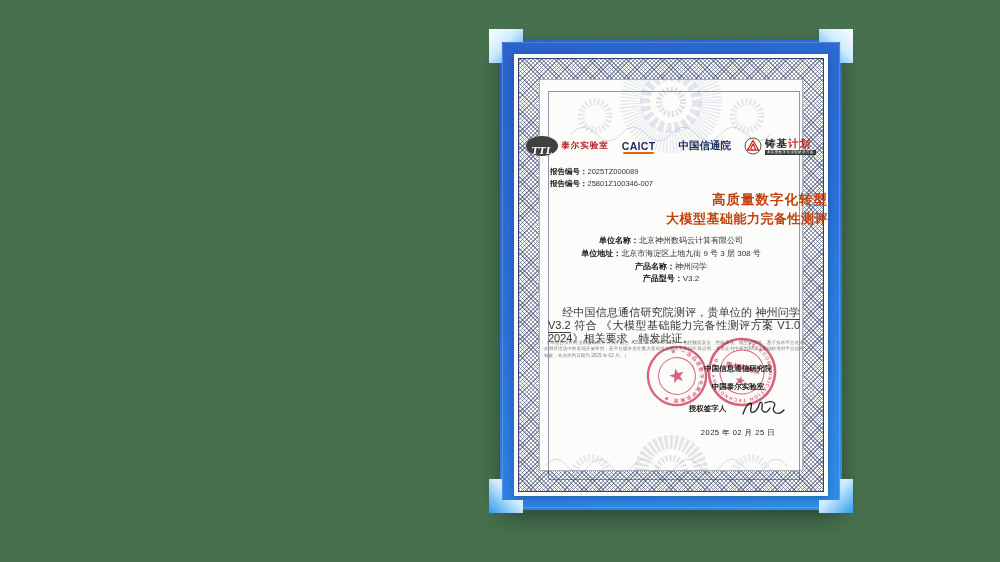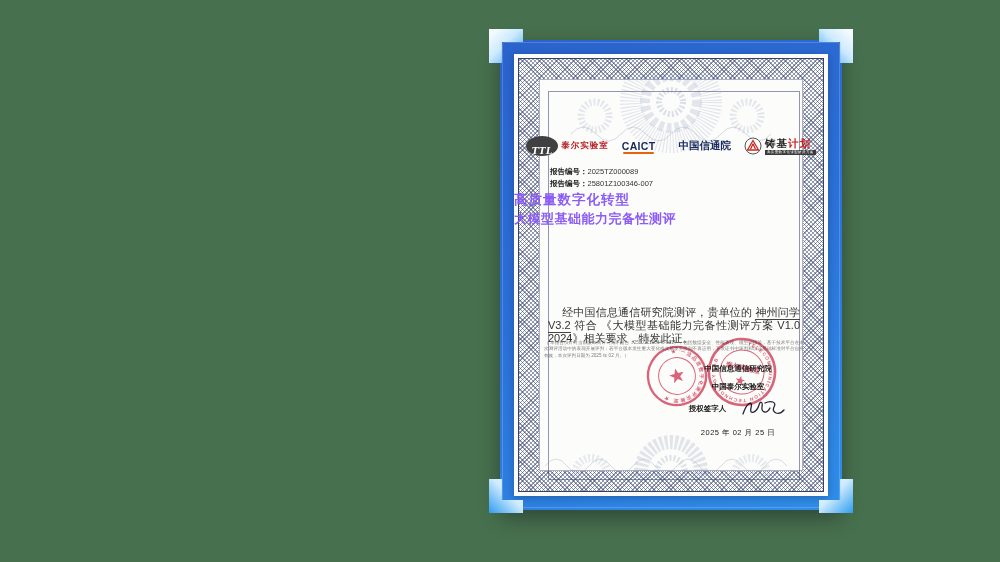--- a/index.html
+++ b/index.html
@@ -49,21 +49,21 @@
   .zhuji{display:flex;align-items:center;gap:3px;}
   .zhuji-text{display:flex;flex-direction:column;align-items:flex-start;}
   .zhuji-title{font-weight:bold;font-size:10.5px;line-height:11px;letter-spacing:1px;}
   .zhuji-title .black{color:#222;}
   .zhuji-title .red{color:#c21f1f;}
   .zhuji-tag{margin-top:1px;background:#3a3a3a;color:#fff;font-size:3.5px;line-height:5px;
              padding:0 2px;letter-spacing:.4px;}
   
   .meta{position:absolute;left:36px;top:112px;font-size:7.5px;color:#333;line-height:12px;}
   .meta b{color:#222;font-weight:bold;}
-  .title{position:absolute;left:0;right:0;top:136px;text-align:left;color:#8b5cf6;font-weight:bold;}
+  .title{position:absolute;left:0;right:0;top:136px;text-align:right;color:#c2410c;font-weight:bold;}
   .title .l1{font-size:13.5px;line-height:19px;letter-spacing:1px;}
   .title .l2{font-size:13px;line-height:19px;letter-spacing:.5px;}
   .fields{position:absolute;left:0;right:0;top:181px;text-align:center;font-size:8px;
           color:#333;line-height:12.8px;}
   .fields b{color:#111;}
   .body-text{position:absolute;left:34px;right:28px;top:252px;font-size:11px;color:#333;
              line-height:13px;text-align:justify;}
   .body-text .indent{display:inline-block;width:14px;}
   .body-text .prod{border-bottom:.8px solid #444;padding-bottom:.5px;}
   .footnote{position:absolute;left:30px;right:24px;top:286px;font-size:4.6px;color:#7a7a7a;
@@ -145,20 +145,26 @@
     <div class="meta">
       <div><b>报告编号：</b><span>2025TZ000089</span></div>
       <div><b>报告编号：</b><span>25801Z100346-007</span></div>
     </div>
 
     <div class="title">
       <div class="l1">高质量数字化转型</div>
       <div class="l2">大模型基础能力完备性测评</div>
     </div>
 
+    <div class="fields">
+      <div><b>单位名称：</b><span>北京神州数码云计算有限公司</span></div>
+      <div><b>单位地址：</b><span>北京市海淀区上地九街 9 号 3 层 308 号</span></div>
+      <div><b>产品名称：</b><span>神州问学</span></div>
+      <div><b>产品型号：</b><span>V3.2</span></div>
+    </div>
 
     <div class="body-text">
       <span class="indent"></span><span>经中国信息通信研究院测评，贵单位的 </span><span class="prod">神州问学 V3.2</span><span> 符合 《大模型基础能力完备性测评方案 V1.0 2024》相关要求，特发此证。</span>
     </div>
 
     <div class="footnote">（ 本报告仅针对当前版本测评（测评报告：25801Z100346-001），包括数据安全、性能表现、模型训练等，基于技术平台在本次测评活动中的表现开展评判；若平台版本发生重大变化或大版本升级则不再适用，下发证书中评判和认证基础标准对平台自身有效，本次评判日期为 2025 年 02 月。）</div>
 
     <div class="issuer">
       <div class="org">中国信息通信研究院</div>
       <div class="org">中国泰尔实验室</div>

